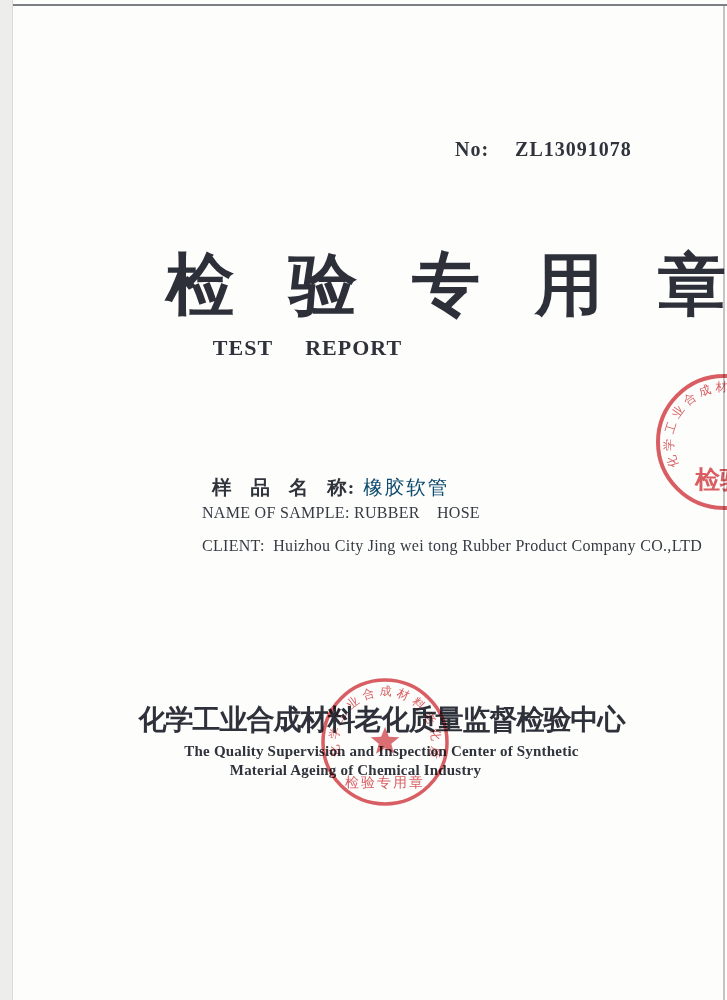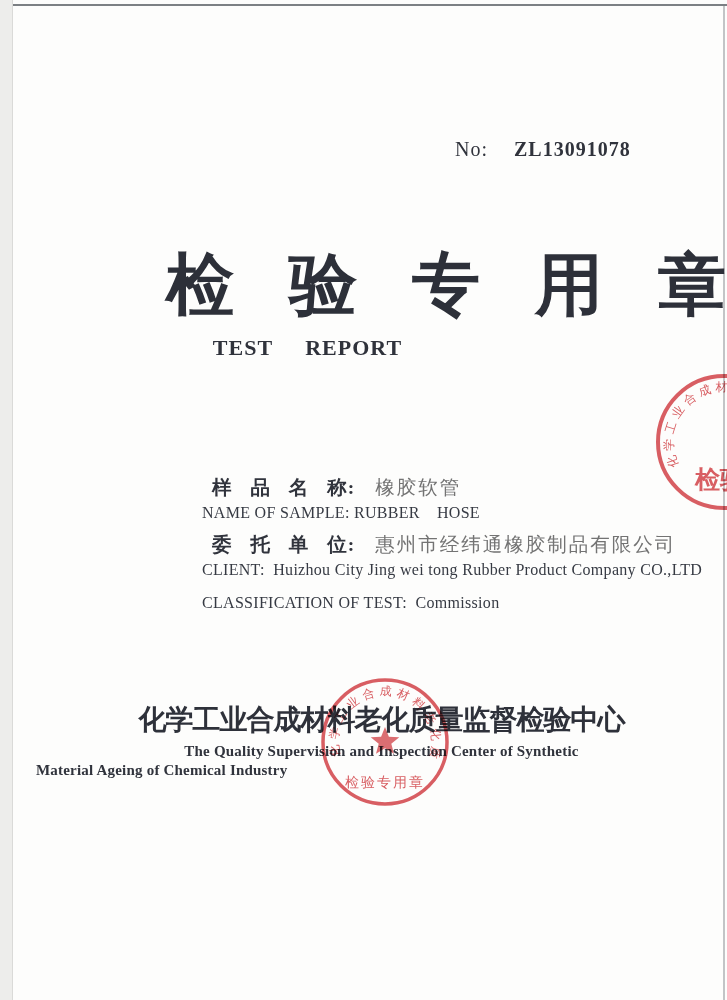--- a/index.html
+++ b/index.html
@@ -9,48 +9,48 @@
     font-family:"Liberation Serif","DejaVu Serif",serif;
     color:#30333c;
   }
   .abs{position:absolute;white-space:nowrap;}
   
   .scan-top-line{left:0;top:4px;width:727px;height:2px;background:#7c8084;}
   .scan-right-line{top:6px;right:2px;width:2px;height:994px;background:#c2c4c6;}
   .scan-left-band{left:0;top:0;width:12px;height:1000px;background:#ededeb;border-right:1px solid #dadad8;}
   
   .report-no{left:455px;top:138px;font-size:20px;}
-  .report-no .no-label{font-weight:normal;letter-spacing:1px;}
+  .report-no .no-label{font-weight:bold;letter-spacing:1px;}
   .report-no .no-value{font-weight:bold;margin-left:26px;letter-spacing:1px;}
   
   .title-cn{
     left:166px;top:246px;font-size:68px;font-weight:bold;
     letter-spacing:55px;line-height:1.15;color:#2d3039;
   }
   .title-en{
     left:0;top:335px;width:577px;text-align:center;box-sizing:border-box;padding-left:38px;
     font-size:22px;font-weight:bold;letter-spacing:1px;word-spacing:26px;color:#2f323b;
   }
   
   .field{left:202px;}
   .field .cn{font-size:19.5px;line-height:24px;}
   .field .cn .cn-label{font-weight:bold;word-spacing:12px;letter-spacing:1px;margin-left:10px;}
-  .field .cn .cn-value{margin-left:20px;letter-spacing:2px;color:#737373;}
+  .field .cn .cn-value{margin-left:8px;letter-spacing:2px;color:#0c4a6e;}
   .field .en{font-size:16px;line-height:20px;margin-top:3px;letter-spacing:0.3px;white-space:pre;color:#363a43;}
   .field-1{top:476px;}
   .field-2{top:533px;}
   .field-3{top:590px;}
   
   .org-cn{
     left:0;top:701px;width:727px;text-align:center;box-sizing:border-box;padding-left:36px;
     font-size:28px;font-weight:bold;letter-spacing:-1px;color:#2e313a;
   }
   .org-en1{left:0;top:743px;width:727px;text-align:center;box-sizing:border-box;padding-left:36px;
     font-size:15px;font-weight:bold;letter-spacing:0.2px;}
-  .org-en2{left:0;top:762px;width:675px;text-align:left;box-sizing:border-box;padding-left:36px;
+  .org-en2{left:0;top:762px;width:675px;text-align:center;box-sizing:border-box;padding-left:36px;
     font-size:15px;font-weight:bold;letter-spacing:0.2px;}
   
   .stamp{position:absolute;mix-blend-mode:multiply;opacity:0.88;}
   .stamp-center{left:315px;top:672px;}
   .stamp-right{left:650px;top:366px;}
   .stamp .ring{fill:none;stroke:#d5494e;}
   .stamp text{fill:#d5494e;font-family:"Liberation Serif","DejaVu Serif",serif;}
   .stamp .star{fill:#d5494e;opacity:0.9;}
 </style>
 </head>
@@ -68,28 +68,24 @@
 <div class="abs title-en">TEST REPORT</div>
 
 <div class="abs field field-1">
   <div class="cn">
     <span class="cn-label">样 品 名 称:</span><span class="cn-value">橡胶软管</span>
   </div>
   <div class="en">NAME OF SAMPLE: RUBBER    HOSE</div>
 </div>
 
 <div class="abs field field-2">
-  <div class="cn">
-    <span class="cn-label">委 托 单 位:</span><span class="cn-value">惠州市经纬通橡胶制品有限公司</span>
-  </div>
   <div class="en">CLIENT:  Huizhou City Jing wei tong Rubber Product Company CO.,LTD</div>
 </div>
 
 <div class="abs field field-3">
-  <div class="en">CLASSIFICATION OF TEST:  Commission</div>
 </div>
 
 <div class="abs org-cn">化学工业合成材料老化质量监督检验中心</div>
 <div class="abs org-en1">The Quality Supervision and Inspection Center of Synthetic</div>
 <div class="abs org-en2">Material Ageing of Chemical Industry</div>
 
 <svg class="stamp stamp-center" width="140" height="140" viewBox="0 0 140 140">
   <circle class="ring" cx="70" cy="70" r="62" stroke-width="3.5"></circle>
   <path id="centerArc" fill="none" d="M 25.8,86.1 A 47,47 0 1 1 114.2,86.1"></path>
   <polygon class="star" points="70,55 73.9,64.7 84.3,65.2 76.3,71.8 79,81.8 70,76.2 61,81.8 63.7,71.8 55.7,65.2 66.1,64.7"></polygon>

